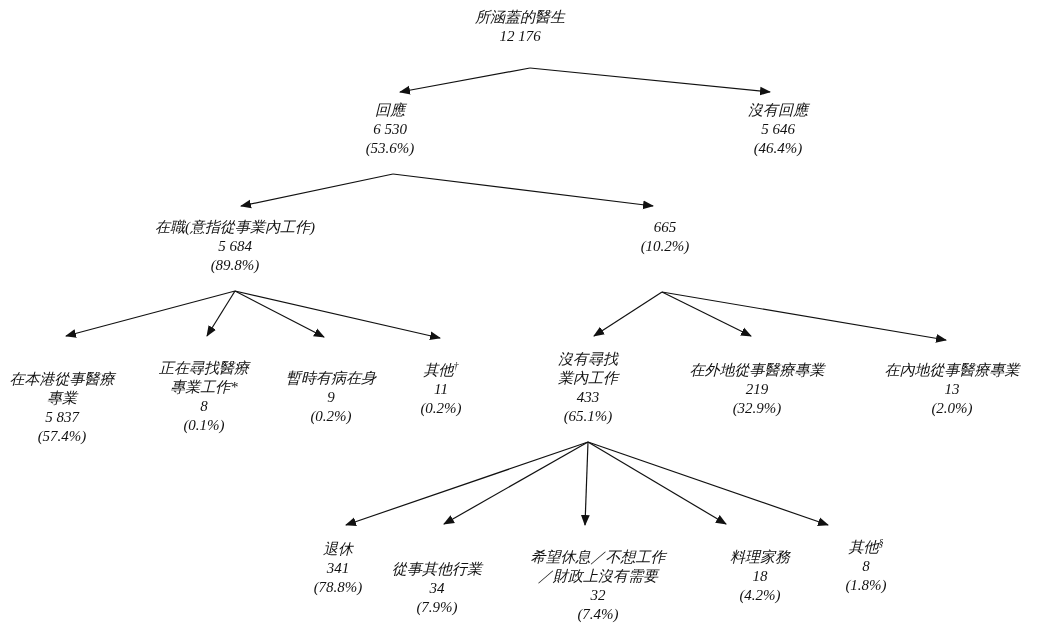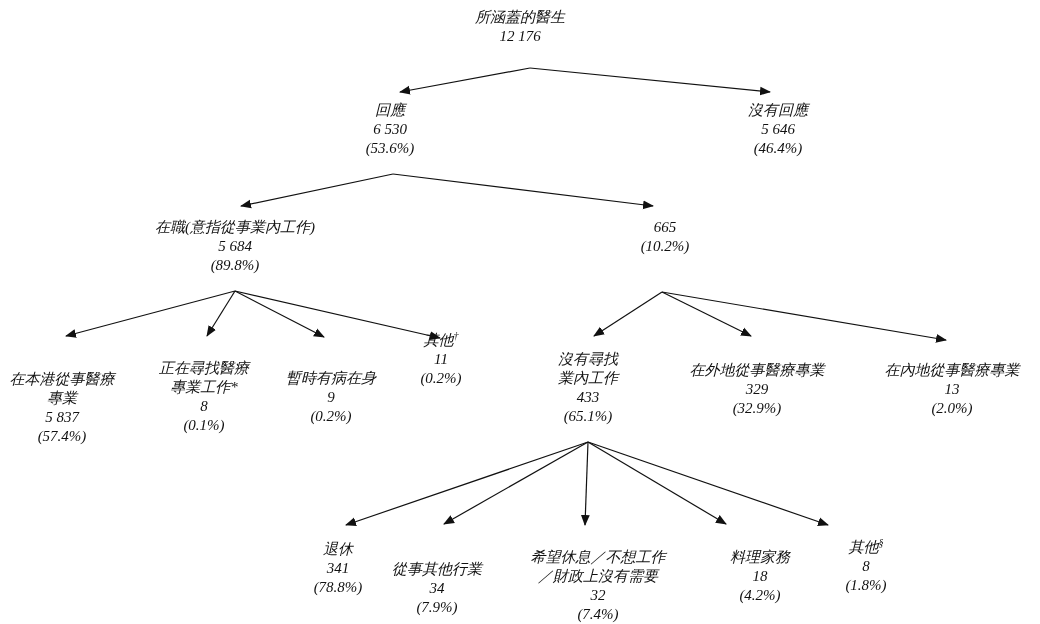--- a/index.html
+++ b/index.html
@@ -100,36 +100,36 @@
     <span class="ln">8</span>
     <span class="ln">(0.1%)</span>
   </div>
 
   <div class="node" style="left:331px;top:369px">
     <span class="ln">暫時有病在身</span>
     <span class="ln">9</span>
     <span class="ln">(0.2%)</span>
   </div>
 
-  <div class="node" style="left:441px;top:331px">
+  <div class="node" style="left:441px;top:361px">
     <span class="ln"><span>其他</span><sup>†</sup></span>
     <span class="ln">11</span>
     <span class="ln">(0.2%)</span>
   </div>
 
   <div class="node" style="left:588px;top:350px">
     <span class="ln">沒有尋找</span>
     <span class="ln">業內工作</span>
     <span class="ln">433</span>
     <span class="ln">(65.1%)</span>
   </div>
 
   <div class="node" style="left:757px;top:361px">
     <span class="ln">在外地從事醫療專業</span>
-    <span class="ln">329</span>
+    <span class="ln">219</span>
     <span class="ln">(32.9%)</span>
   </div>
 
   <div class="node" style="left:952px;top:361px">
     <span class="ln">在內地從事醫療專業</span>
     <span class="ln">13</span>
     <span class="ln">(2.0%)</span>
   </div>
 
   <div class="node" style="left:338px;top:540px">

